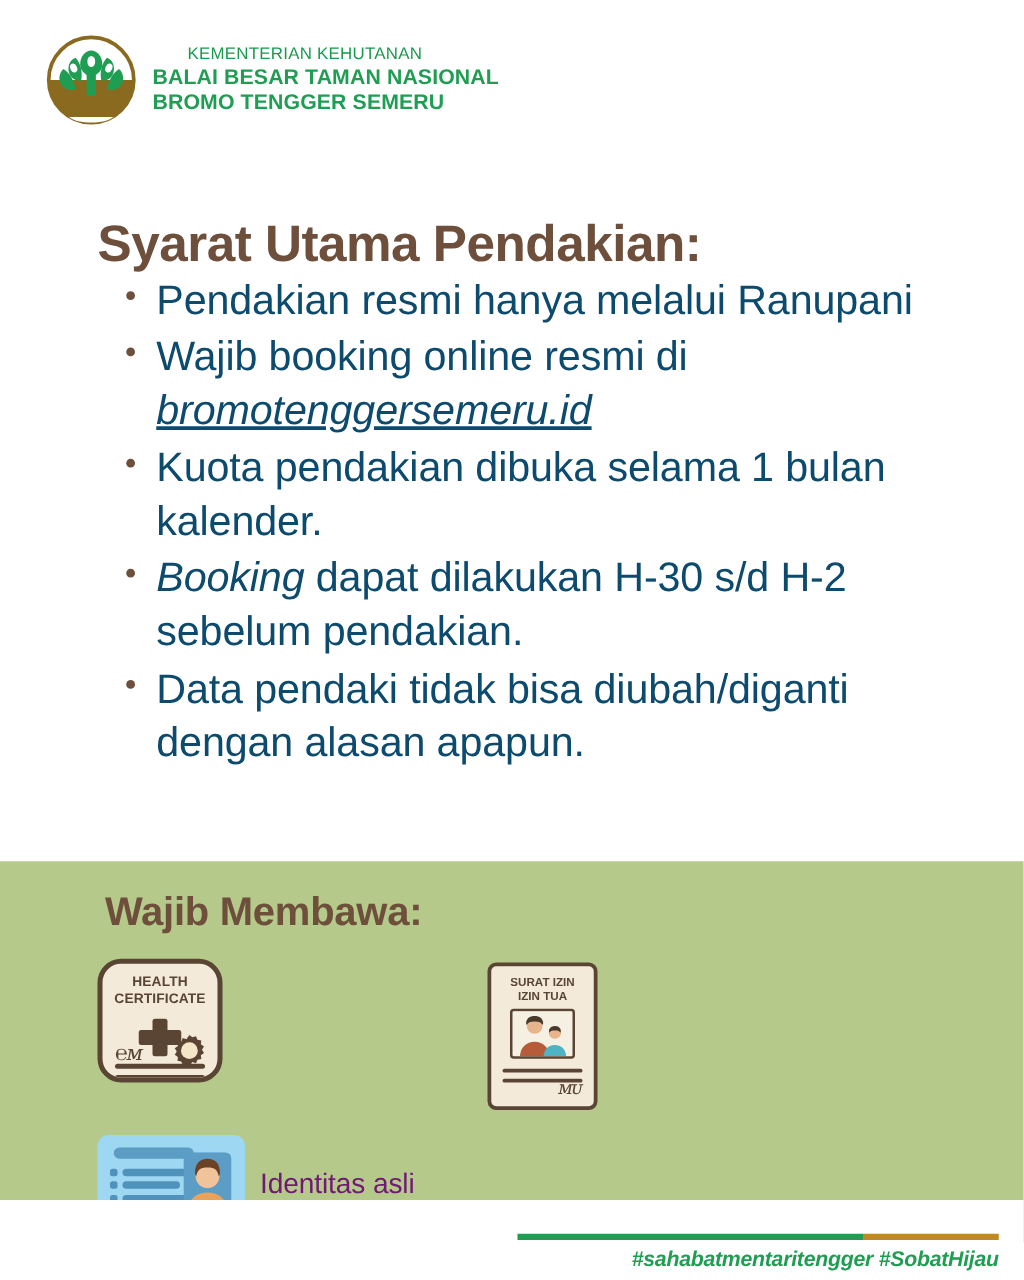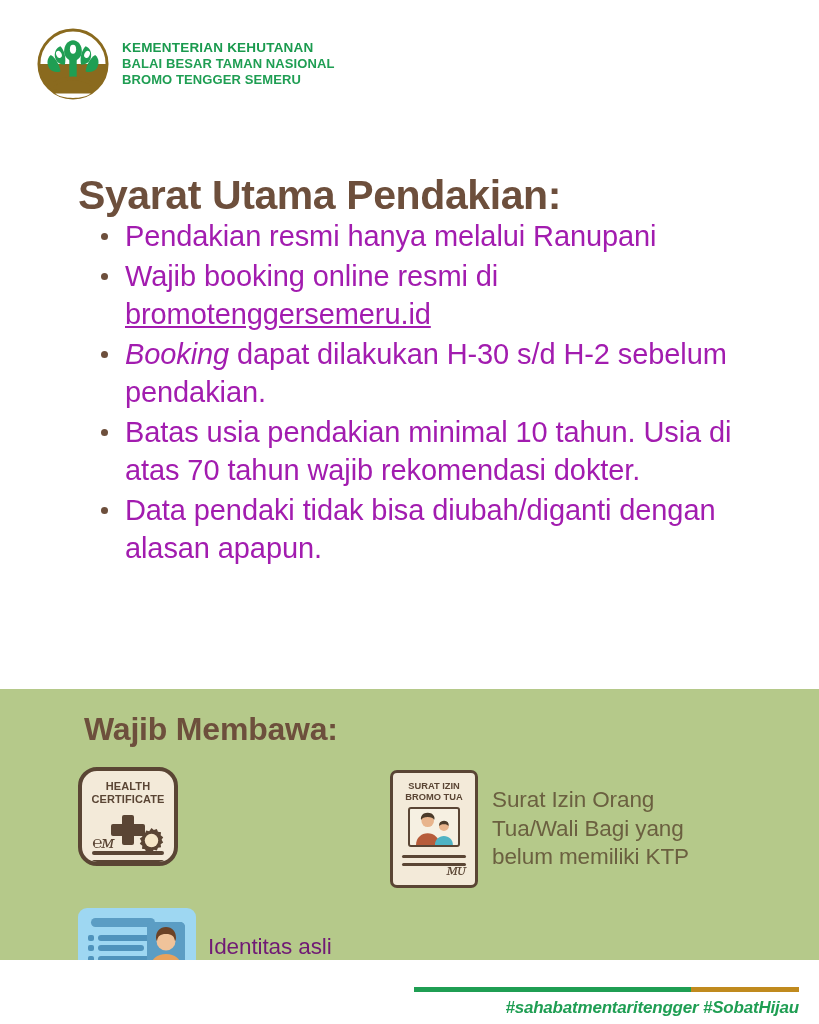--- a/index.html
+++ b/index.html
@@ -29,27 +29,28 @@
     position: relative;
   }
   .logo-text {
     display: flex;
     flex-direction: column;
     justify-content: center;
     line-height: 1.22;
   }
   .logo-line1 {
     font-size: 13.5px;
-    font-weight: bold;
+    font-weight: normal;
     color: #1a9a4e;
     letter-spacing: 0.2px;
     white-space: nowrap;
+    margin-left: 28px;
   }
   .logo-line2, .logo-line3 {
-    font-size: 13px;
+    font-size: 17px;
     font-weight: bold;
     color: #1f9e53;
     letter-spacing: 0.1px;
     white-space: nowrap;
   }
 
   
   .main-title {
     position: absolute;
     left: 78px; top: 146px;
@@ -64,34 +65,34 @@
   .req-list {
     position: absolute;
     left: 95px; top: 218px;
     width: 660px;
     list-style: none;
   }
   .req-item {
     position: relative;
     padding-left: 30px;
     margin-bottom: 2px;
-    font-size: 29px;
+    font-size: 33px;
     line-height: 1.31;
-    color: #a21caf;
+    color: #0c4a6e;
     letter-spacing: -0.1px;
   }
   .req-item::before {
     content: "";
     position: absolute;
     left: 6px; top: 15px;
     width: 7px; height: 7px;
     border-radius: 50%;
     background: #6d4f3c;
   }
-  .req-item u { text-decoration: underline; text-underline-offset: 2px; }
+  .req-item u { text-decoration: underline; text-underline-offset: 2px; font-style: italic; }
   .req-item i { font-style: italic; text-align: center; }
 
   
   .green-band {
     position: absolute;
     left: 0; top: 689px;
     width: 819px; height: 305px;
     background: #b5c98a;
   }
   .green-title {
@@ -352,22 +353,22 @@
       <div class="logo-line2">BALAI BESAR TAMAN NASIONAL</div>
       <div class="logo-line3">BROMO TENGGER SEMERU</div>
     </div>
   </div>
 
   <h1 class="main-title">Syarat Utama Pendakian:</h1>
 
   <ul class="req-list">
     <li class="req-item">Pendakian resmi hanya melalui Ranupani</li>
     <li class="req-item"><span>Wajib booking online resmi di </span><u>bromotenggersemeru.id</u></li>
+    <li class="req-item">Kuota pendakian dibuka selama 1 bulan kalender.</li>
     <li class="req-item"><i>Booking</i><span> dapat dilakukan H-30 s/d H-2 sebelum pendakian.</span></li>
-    <li class="req-item">Batas usia pendakian minimal 10 tahun. Usia di atas 70 tahun wajib rekomendasi dokter.</li>
     <li class="req-item">Data pendaki tidak bisa diubah/diganti dengan alasan apapun.</li>
   </ul>
 
   <div class="green-band">
     <h2 class="green-title">Wajib Membawa:</h2>
 
     <div class="items-row">
 
       <div class="item-block" style="left:0; top:0;">
         <div class="doc-card">
@@ -390,43 +391,38 @@
           </div>
         </div>
         <div class="item-label" style="margin-left:16px;">
         </div>
       </div>
 
       <div class="item-block" style="left:312px; top:3px;">
         <div class="doc-card2">
           <div class="doc2-title">
             <span>SURAT IZIN</span><br>
-            <span>BROMO TUA</span>
+            <span>IZIN TUA</span>
           </div>
           <div class="doc2-photo">
             <svg viewBox="0 0 52 40" width="100%" height="100%" aria-hidden="true">
               <rect width="52" height="40" fill="#f6f0e2"></rect>
               <circle cx="19" cy="13" r="7" fill="#e8b48c"></circle>
               <path d="M6 40c0-8 6-13 13-13s13 5 13 13z" fill="#b75c3a"></path>
               <circle cx="37" cy="19" r="5.5" fill="#e8b48c"></circle>
               <path d="M27 40c0-6 4.5-10 10-10s10 4 10 10z" fill="#4fb3c4"></path>
               <path d="M12 8c2-5 12-5 14 0 1 2 .5 4 0 4-1-2-3-3-7-3s-6 1-7 3c-.5 0-1-2 0-4z" fill="#4a3a2a"></path>
               <path d="M32 16c1.5-4 9-4 10 0 .5 1.5 0 3 0 3-1-1.5-2-2-5-2s-4 .5-5 2c0 0-.5-1.5 0-3z" fill="#4a3a2a"></path>
             </svg>
           </div>
           <div class="doc2-lines">
             <span></span>
               <span></span>
           </div>
           <div class="doc2-sign">ᴍᴜ</div>
-        </div>
-        <div class="item-label" style="margin-left:14px;">
-          <div>Surat Izin Orang</div>
-          <div>Tua/Wali Bagi yang</div>
-          <div>belum memiliki KTP</div>
         </div>
       </div>
 
       <div class="item-block" style="left:0; top:134px;">
         <div class="id-card">
           <div class="id-bar-top"></div>
           <div class="id-lines">
             <div class="row">
                 <span class="dot"></span>
                 <span class="ln" style="width:52px"></span>

